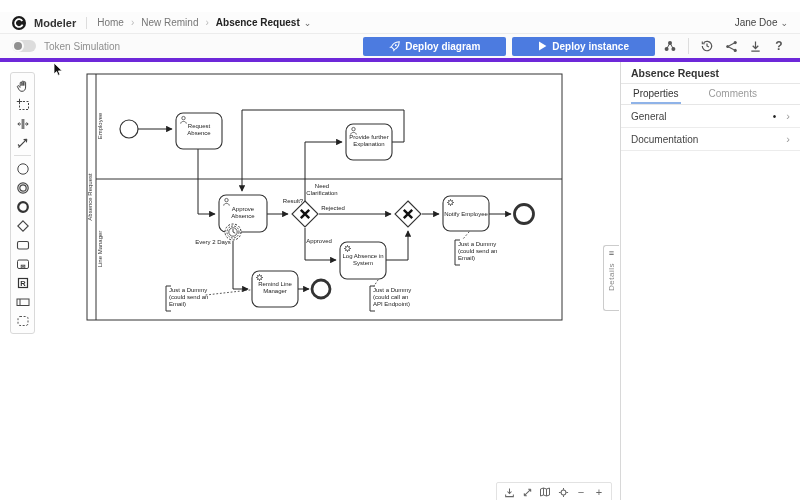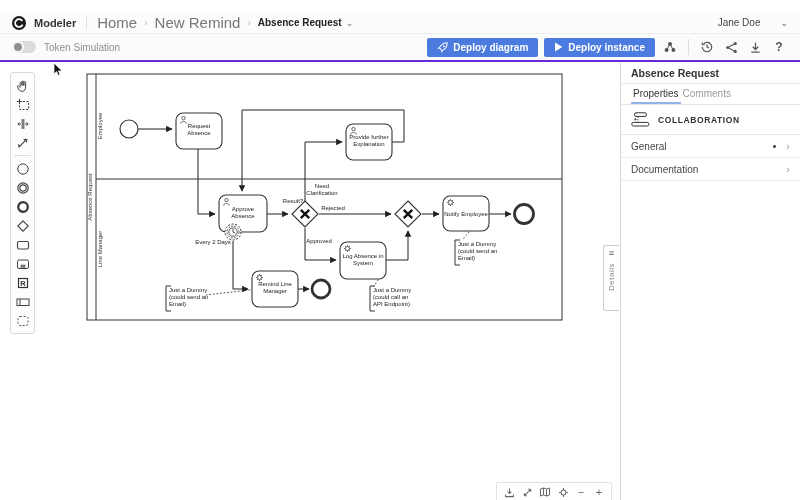--- a/index.html
+++ b/index.html
@@ -5,36 +5,36 @@
   * { box-sizing: border-box; margin: 0; padding: 0; }
   body { background:#fff; font-family:"Liberation Sans", sans-serif; }
   .app { position:relative; width:800px; height:500px; background:#0c4a6e; color:#333; overflow:hidden;margin-top:12px; }
 
   
   .topbar { position:absolute; left:0; top:0; width:800px; height:22px;
     background:#fcfcfc; border-bottom:1px solid #ececec; display:flex; align-items:center; padding:0 12px; }
   .logo { width:14px; height:14px; margin-right:8px; flex:0 0 auto; }
   .app-name { font-size:11px; font-weight:bold; color:#333; margin-right:10px; }
   .tb-divider { width:1px; height:12px; background:#ddd; margin-right:10px; }
-  .crumb { font-size:15px; color:#777; margin-right:7px; cursor:default; }
+  .crumb { font-size:10px; color:#777; margin-right:7px; cursor:default; }
   .crumb-sep { font-size:10px; color:#bbb; margin-right:7px; }
   .crumb-current { font-size:10px; font-weight:bold; color:#222; margin-right:4px; }
   .chev { font-size:9px; color:#666; }
-  .user { margin-left:auto; font-size:10px; color:#444; display:flex; align-items:center; gap:20px; }
+  .user { margin-left:auto; font-size:10px; color:#444; display:flex; align-items:center; gap:3px; }
 
   
   .toolbar { position:absolute; left:0; top:22px; width:800px; height:28px;
-    background:#fbfbfb; border-bottom:2px solid #6d28d9; display:flex; align-items:center; padding:0 12px; }
+    background:#fbfbfb; border-bottom:4px solid #6d28d9; display:flex; align-items:center; padding:0 12px; }
   .toggle { width:24px; height:12px; border-radius:6px; background:#dcdcdc; position:relative; cursor:pointer; }
   .toggle .knob { position:absolute; left:0; top:0; width:12px; height:12px; border-radius:50%;
     background:#909090; border:2px solid #fbfbfb; }
   .toggle-label { font-size:10px; color:#8f8f8f; margin-left:8px; }
   .tb-right { margin-left:auto; display:flex; align-items:center; gap:6px; }
   .btn { display:flex; align-items:center; gap:5px; background:#4c7be0; color:#fff; border:none;
-    font-family:inherit; font-size:10px; font-weight:bold; height:19px; padding:0 10px; border-radius:2px; cursor:pointer; }
+    font-family:inherit; font-size:10px; font-weight:bold; height:19px; padding:0 26px; border-radius:2px; cursor:pointer; }
   .icon-btn { width:18px; height:18px; display:flex; align-items:center; justify-content:center; cursor:pointer; color:#555; }
   .icon-btn svg { display:block; }
   .help-btn { font-size:12px; color:#555; font-weight:bold; }
   .tb-icon-div { width:1px; height:16px; background:#ddd; margin:0 3px; }
 
   
   .main { position:absolute; left:0; top:50px; width:800px; height:450px; }
   .canvas { position:absolute; left:0; top:0; width:620px; height:450px; background:#fff; }
   .diagram { position:absolute; left:0; top:0; }
   .diagram text { font-family:"Liberation Sans", sans-serif; }
@@ -54,21 +54,21 @@
   .details-tab .vlabel { margin-top:5px; font-size:8px; color:#888; writing-mode:vertical-rl; transform:rotate(180deg); letter-spacing:.5px; }
 
   
   .canvas-controls { position:absolute; right:8px; bottom:10px; display:flex; align-items:center; gap:4px;
     background:#fff; border:1px solid #e2e2e2; border-radius:2px; padding:2px 5px; }
   .cc-btn { width:14px; height:14px; display:flex; align-items:center; justify-content:center; color:#666; cursor:pointer; font-size:11px; }
 
   
   .panel { position:absolute; left:620px; top:0; width:180px; height:450px; background:#fff; border-left:1px solid #d8d8d8; }
   .panel-title { font-size:10.5px; font-weight:bold; color:#333; padding:5px 10px 4px; border-bottom:1px solid #e6e6e6; }
-  .panel-tabs { display:flex; border-bottom:1px solid #e6e6e6; padding:0 10px; }
+  .panel-tabs { display:flex; border-bottom:1px solid #e6e6e6; padding:0 10px; gap:26px; }
   .ptab { font-size:10px; padding:4px 2px 3px; cursor:pointer; }
   .ptab.active { color:#333; border-bottom:2px solid #8fb3e8; }
   .ptab.inactive { color:#9a9a9a; border-bottom:2px solid transparent;text-align:center; }
   .collab { display:flex; align-items:center; gap:8px; padding:7px 10px; border-bottom:1px solid #e6e6e6; }
   .collab-label { font-size:8.5px; font-weight:bold; letter-spacing:.6px; color:#333; }
   .prow { display:flex; align-items:flex-end; font-size:10px; color:#444; padding:5px 10px; border-bottom:1px solid #ececec; cursor:pointer; }
   .prow .spacer { flex:1; }
   .prow .dot { font-size:10px; color:#222; margin-right:10px; }
   .prow .arrow { font-size:11px; color:#999; }
 
@@ -386,29 +386,20 @@
         <span class="cc-btn">+</span>
       </div>
     </div>
 
     <div class="panel">
       <div class="panel-title">Absence Request</div>
       <div class="panel-tabs">
         <span class="ptab active">Properties</span>
         <span class="ptab inactive">Comments</span>
       </div>
-      <div class="collab">
-        <svg width="19" height="15" viewBox="0 0 19 15" fill="none" stroke="#333" stroke-width="1">
-          <rect x="3.5" y="0.8" width="12" height="3.6" rx="1.5"></rect>
-          <rect x="0.8" y="10.4" width="17" height="3.6" rx="1.5"></rect>
-          <path d="M7 4.4 v6" stroke-dasharray="1.4 1.2" stroke-width="0.9"></path>
-          <path d="M3.2 7.4 h2.4 M4.4 6.2 v2.4" stroke-width="0.8"></path>
-        </svg>
-        <span class="collab-label">COLLABORATION</span>
-      </div>
       <div class="prow">
         <span>General</span>
         <span class="spacer"></span>
         <span class="dot">•</span>
         <span class="arrow">›</span>
       </div>
       <div class="prow">
         <span>Documentation</span>
         <span class="spacer"></span>
         <span class="arrow">›</span>

